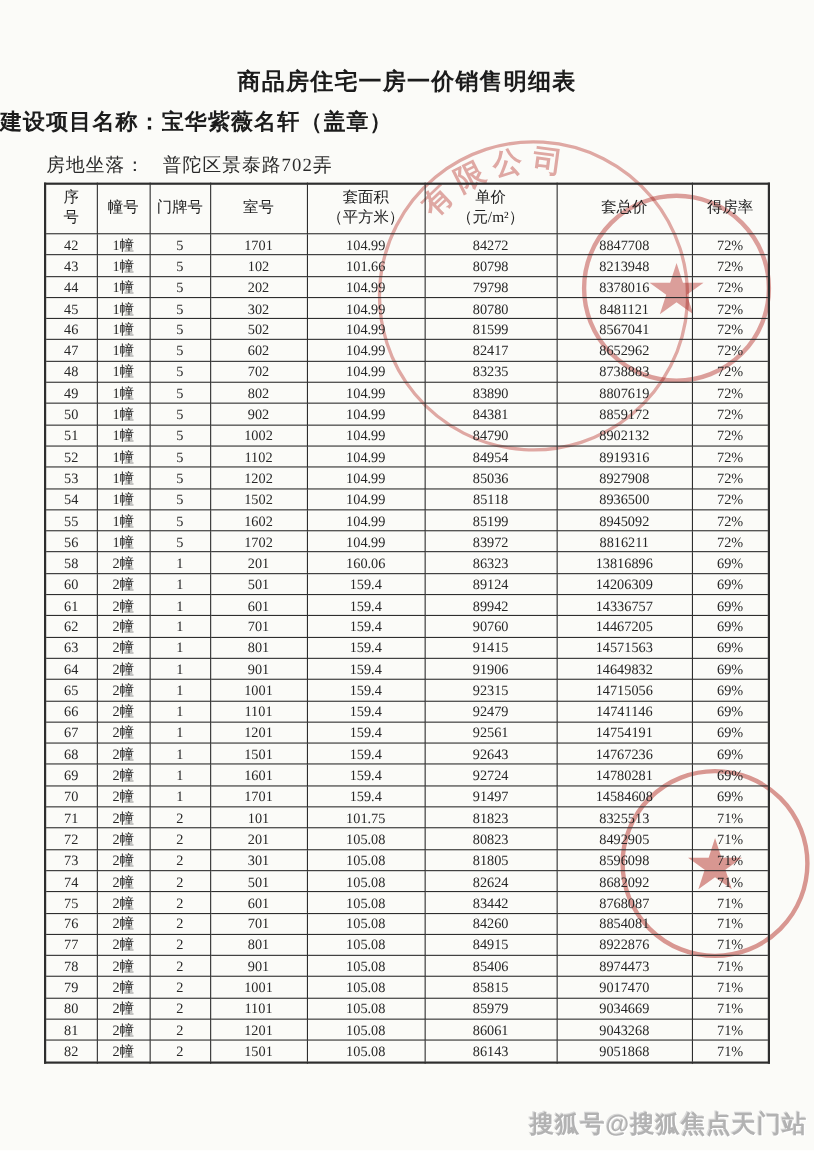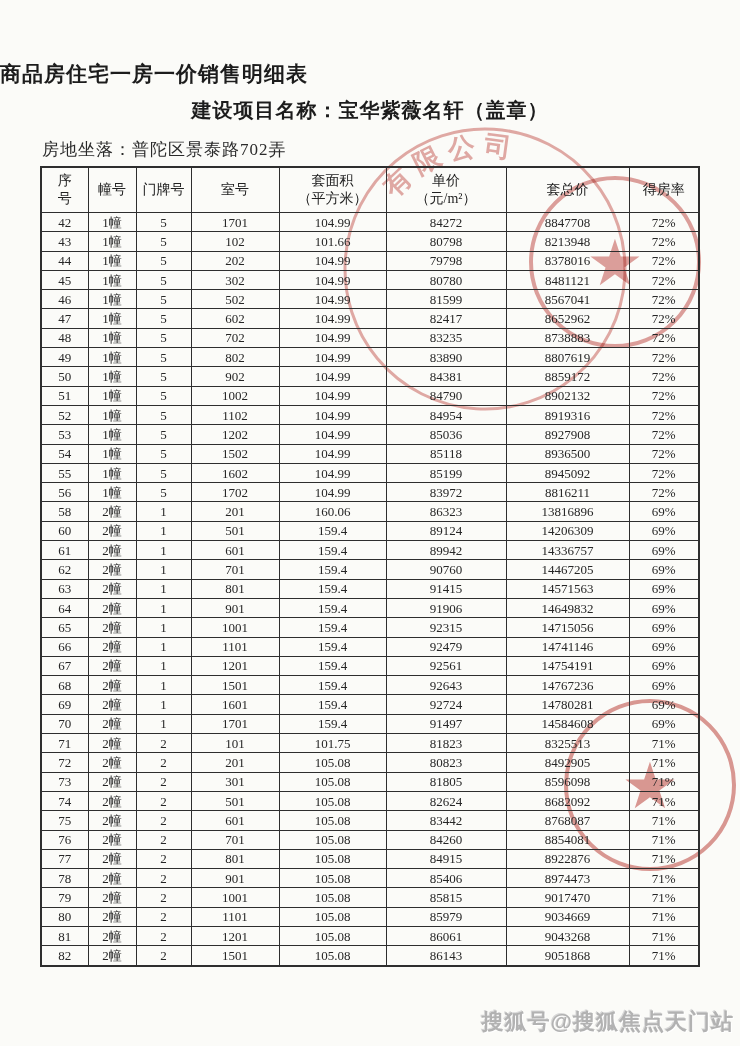--- a/index.html
+++ b/index.html
@@ -3,33 +3,33 @@
 <meta charset="utf-8">
 <style>
   html,body {margin:0; padding:0; background:#ffffff;}
   .page {
     position:relative; width:740px; height:1046px;
     background:#fbfbf8; overflow:hidden;
     font-family:"Liberation Serif", serif; color:#242424;
   }
   .doc-title {
     position:absolute; top:60px; left:0; width:740px;
-    font-size:21px; font-weight:bold; letter-spacing:1px;
+    text-align:center; font-size:21px; font-weight:bold; letter-spacing:1px;
     font-family:"Liberation Sans", sans-serif; color:#1c1c1c;
   }
   .doc-subtitle {
     position:absolute; top:97px; left:0; width:740px;
-    text-align:center; font-size:20px; font-weight:bold; letter-spacing:1px;
+    font-size:20px; font-weight:bold; letter-spacing:1px;
     font-family:"Liberation Sans", sans-serif; color:#1c1c1c;
   }
   .location-line {
     position:absolute; top:138px; left:42px;
     font-size:17px; color:#2a2a2a; letter-spacing:1px;
   }
-  .location-line .loc-value {}
+  .location-line .loc-value {margin-left:16px;}
   table.price-table {
     position:absolute; top:166px; left:40px; width:658px;
     border-collapse:collapse; table-layout:fixed;
     text-align:center; border:2px solid #2e2e2e;
   }
   .price-table th, .price-table td {
     border:1px solid #2e2e2e; padding:0; overflow:hidden; white-space:nowrap;
   }
   .price-table thead th {
     height:44px; font-size:14px; font-weight:normal; color:#222;

